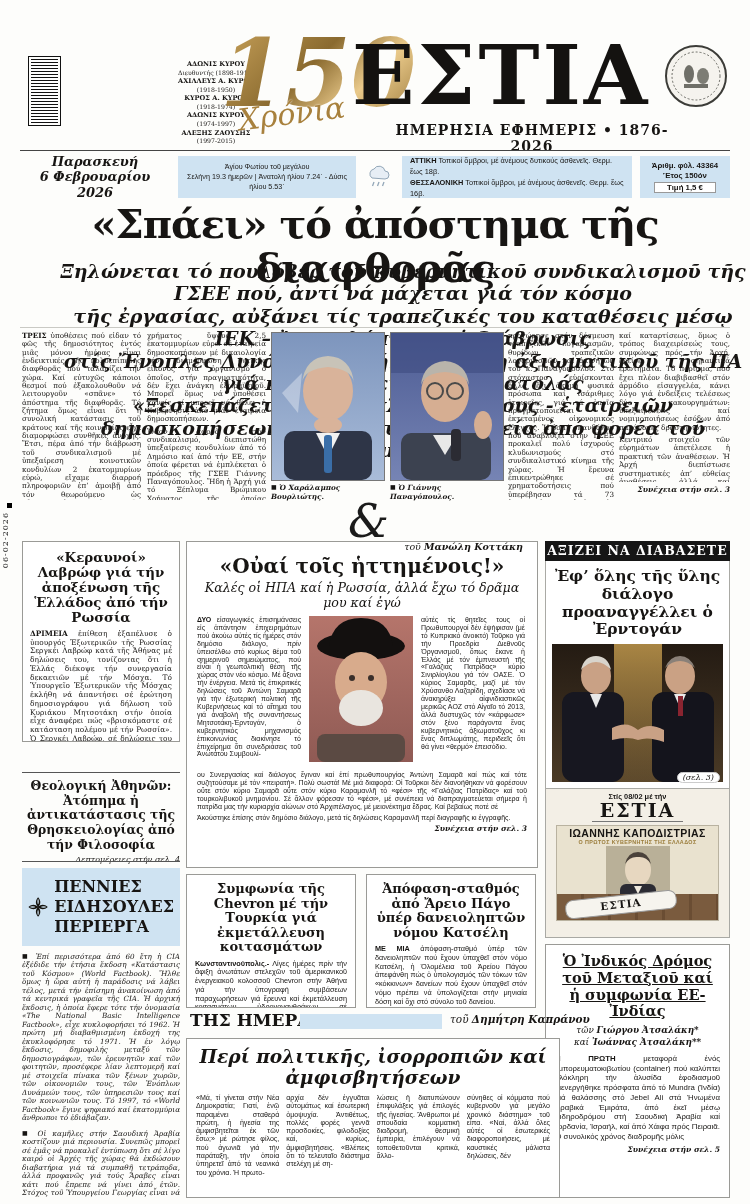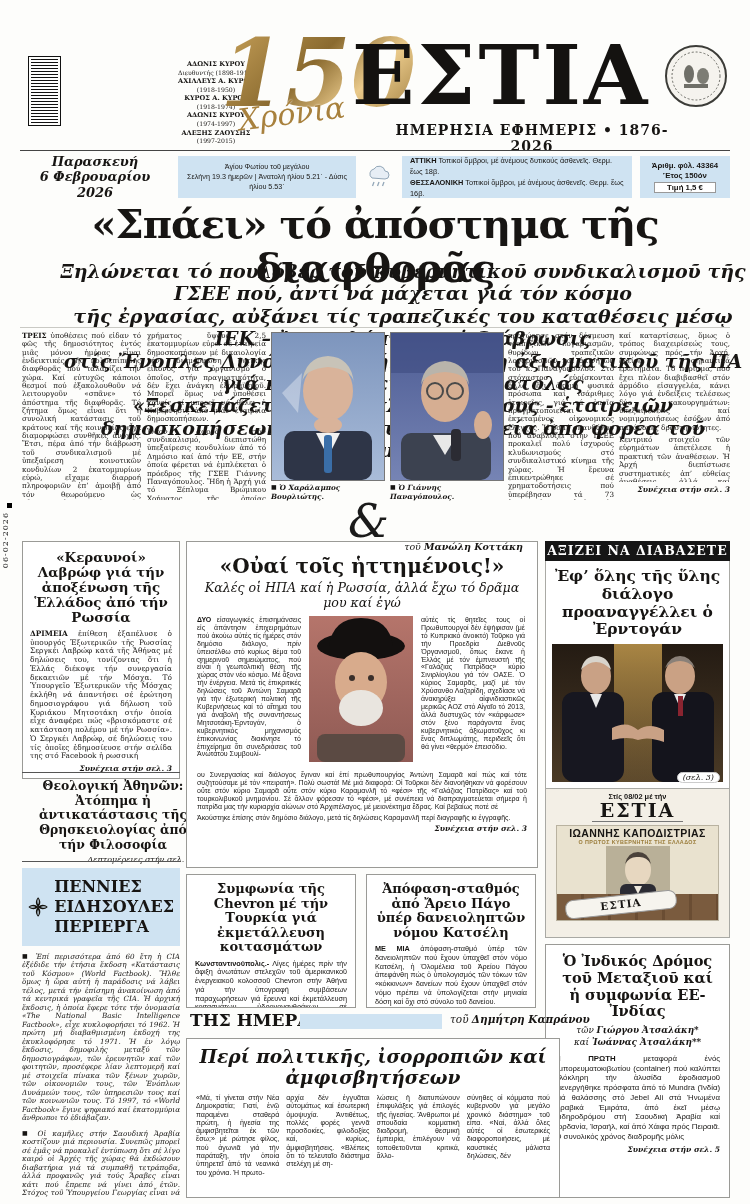--- a/index.html
+++ b/index.html
@@ -41,25 +41,25 @@
   .deck-rule{left:20px;top:327px;width:710px;border-top:1px solid #c9c9c4;}
   .leadcol{top:332px;height:168px;font-size:7.2px;line-height:1.16;}
   .leadcol p{margin:0 0 4px 0;}
   .lede{font-weight:bold;}
   .photos{left:271px;top:332px;width:232px;display:flex;gap:7px;}
   .fig{width:112px;}
   .fig svg{display:block;border:1px solid #777;}
   .figcap{font-size:7.2px;font-weight:bold;font-style:italic;margin-top:2px;}
   .amp{left:348px;top:498px;font-size:46px;font-style:italic;line-height:1;color:#1b1b1b;}
   
-  .lavrov{left:22px;top:541px;width:158px;height:238px;padding:6px 7px;box-sizing:border-box;}
+  .lavrov{left:22px;top:541px;width:158px;height:201px;padding:6px 7px;box-sizing:border-box;}
   .smalltitle{font-weight:bold;text-align:center;font-size:13.4px;line-height:1.12;margin:2px 0 5px 0;}
   .smallbody{font-size:7.4px;line-height:1.18;}
   .theo-rule1{left:22px;top:772px;width:158px;border-top:1px solid #555;}
-  .theology{left:34px;top:779px;width:158px;text-align:center;font-weight:bold;font-size:12.4px;line-height:1.18;}
+  .theology{left:22px;top:779px;width:158px;text-align:center;font-weight:bold;font-size:12.4px;line-height:1.18;}
   .theo-det{font-weight:normal;font-style:italic;font-size:8px;text-align:right;margin-top:3px;}
   .theo-rule2{left:22px;top:861px;width:158px;border-top:1px solid #555;}
   .kott{left:186px;top:541px;width:352px;height:327px;padding:6px 10px;box-sizing:border-box;}
   .kott-by{position:absolute;top:-1px;right:8px;background:#fff;padding:0 6px;font-size:9.5px;font-style:italic;}
   .kott-title{text-align:center;font-weight:bold;font-size:20px;margin-top:6px;}
   .kott-sub{text-align:center;font-style:italic;font-size:12.6px;margin:2px 0 6px 0;}
   .kott-cols{display:flex;gap:8px;}
   .kcol{width:104px;font-size:7px;line-height:1.13;}
   .kott-bottom{font-size:7px;line-height:1.13;margin-top:5px;}
   .kott-bottom p{margin:0 0 3px 0;}
@@ -75,21 +75,21 @@
          text-align:center;overflow:hidden;}
   .promo-when{font-weight:bold;font-size:7.4px;margin-top:3px;}
   .promo-logo{font-weight:bold;font-size:19px;letter-spacing:2px;line-height:1;border-bottom:1px solid #777;display:inline-block;padding:0 8px 1px 8px;}
   .cover{margin:3px 10px 0 10px;background:#e9e2cf;border:1px solid #b9b2a0;padding:2px 0 0 0;position:relative;height:92px;overflow:hidden;}
   .cover-t1{font-weight:bold;font-size:10.5px;line-height:1.02;letter-spacing:.4px;}
   .cover-t2{font-size:5.4px;color:#9a7c3a;font-weight:bold;letter-spacing:.4px;}
   .wood{position:absolute;left:0;right:0;bottom:0;height:26px;background:repeating-linear-gradient(90deg,#7a5b3e 0 24px,#6a4d33 24px 27px);}
   .roll{position:absolute;left:8px;bottom:6px;width:110px;height:17px;background:#f6f4ee;border:1px solid #999;
         border-radius:8px;transform:rotate(-6deg);font-weight:bold;font-size:10.5px;letter-spacing:1px;line-height:16px;}
   .indian{left:545px;top:944px;width:185px;height:254px;box-sizing:border-box;padding:8px 9px;}
-  .indian-title{text-align:center;font-weight:bold;font-size:14.6px;line-height:1.15;}
+  .indian-title{text-align:center;font-weight:bold;font-size:14.6px;line-height:1.15;text-decoration:underline;}
   .indian-by{text-align:center;font-style:italic;font-size:8.8px;margin:5px 0 6px 0;line-height:1.3;}
   .indian-body{font-size:7.8px;line-height:1.25;}
   
   .pennies-head{left:22px;top:868px;width:158px;height:78px;display:flex;align-items:center;gap:6px;padding:0 6px;box-sizing:border-box;}
   .pennies-title{font-weight:bold;font-size:16px;line-height:1.25;}
   .pennies-body{left:22px;top:952px;width:158px;height:246px;font-style:italic;font-size:7.2px;line-height:1.18;}
   .pennies-body p{margin:0 0 6px 0;}
   .sqm{font-style:normal;font-size:6px;vertical-align:1px;}
   
   .chevron{left:186px;top:874px;width:170px;height:134px;box-sizing:border-box;padding:7px 8px;}
@@ -151,21 +151,21 @@
 
   <div class="abs mast-rule"></div>
 
   <div class="abs infobar">
     <div class="datebox">
       <span>Παρασκευή</span>
       <span>6 Φεβρουαρίου 2026</span>
     </div>
     <div class="saintbox bluebg sans">
       <span>Ἁγίου Φωτίου τοῦ μεγάλου</span>
-      <span>Σελήνη 19.3 ἡμερῶν | Ἀνατολή ἡλίου 5.21΄ - Δύσις ἡλίου 5.53΄</span>
+      <span>Σελήνη 19.3 ἡμερῶν | Ἀνατολή ἡλίου 7.24΄ - Δύσις ἡλίου 5.53΄</span>
     </div>
     <div class="wicon">
       <svg width="26" height="26" viewBox="0 0 26 26">
         <path d="M6 14 a5 5 0 0 1 2-9 a6 6 0 0 1 11 2 a4 4 0 0 1 0 8 Z" fill="#e7eef5" stroke="#93a7b8" stroke-width="1"></path>
         <line x1="8" y1="18" x2="6.5" y2="22" stroke="#93a7b8" stroke-width="1.3"></line>
         <line x1="13" y1="18" x2="11.5" y2="22" stroke="#93a7b8" stroke-width="1.3"></line>
         <line x1="18" y1="18" x2="16.5" y2="22" stroke="#93a7b8" stroke-width="1.3"></line>
       </svg>
     </div>
     <div class="weatherbox bluebg sans">

